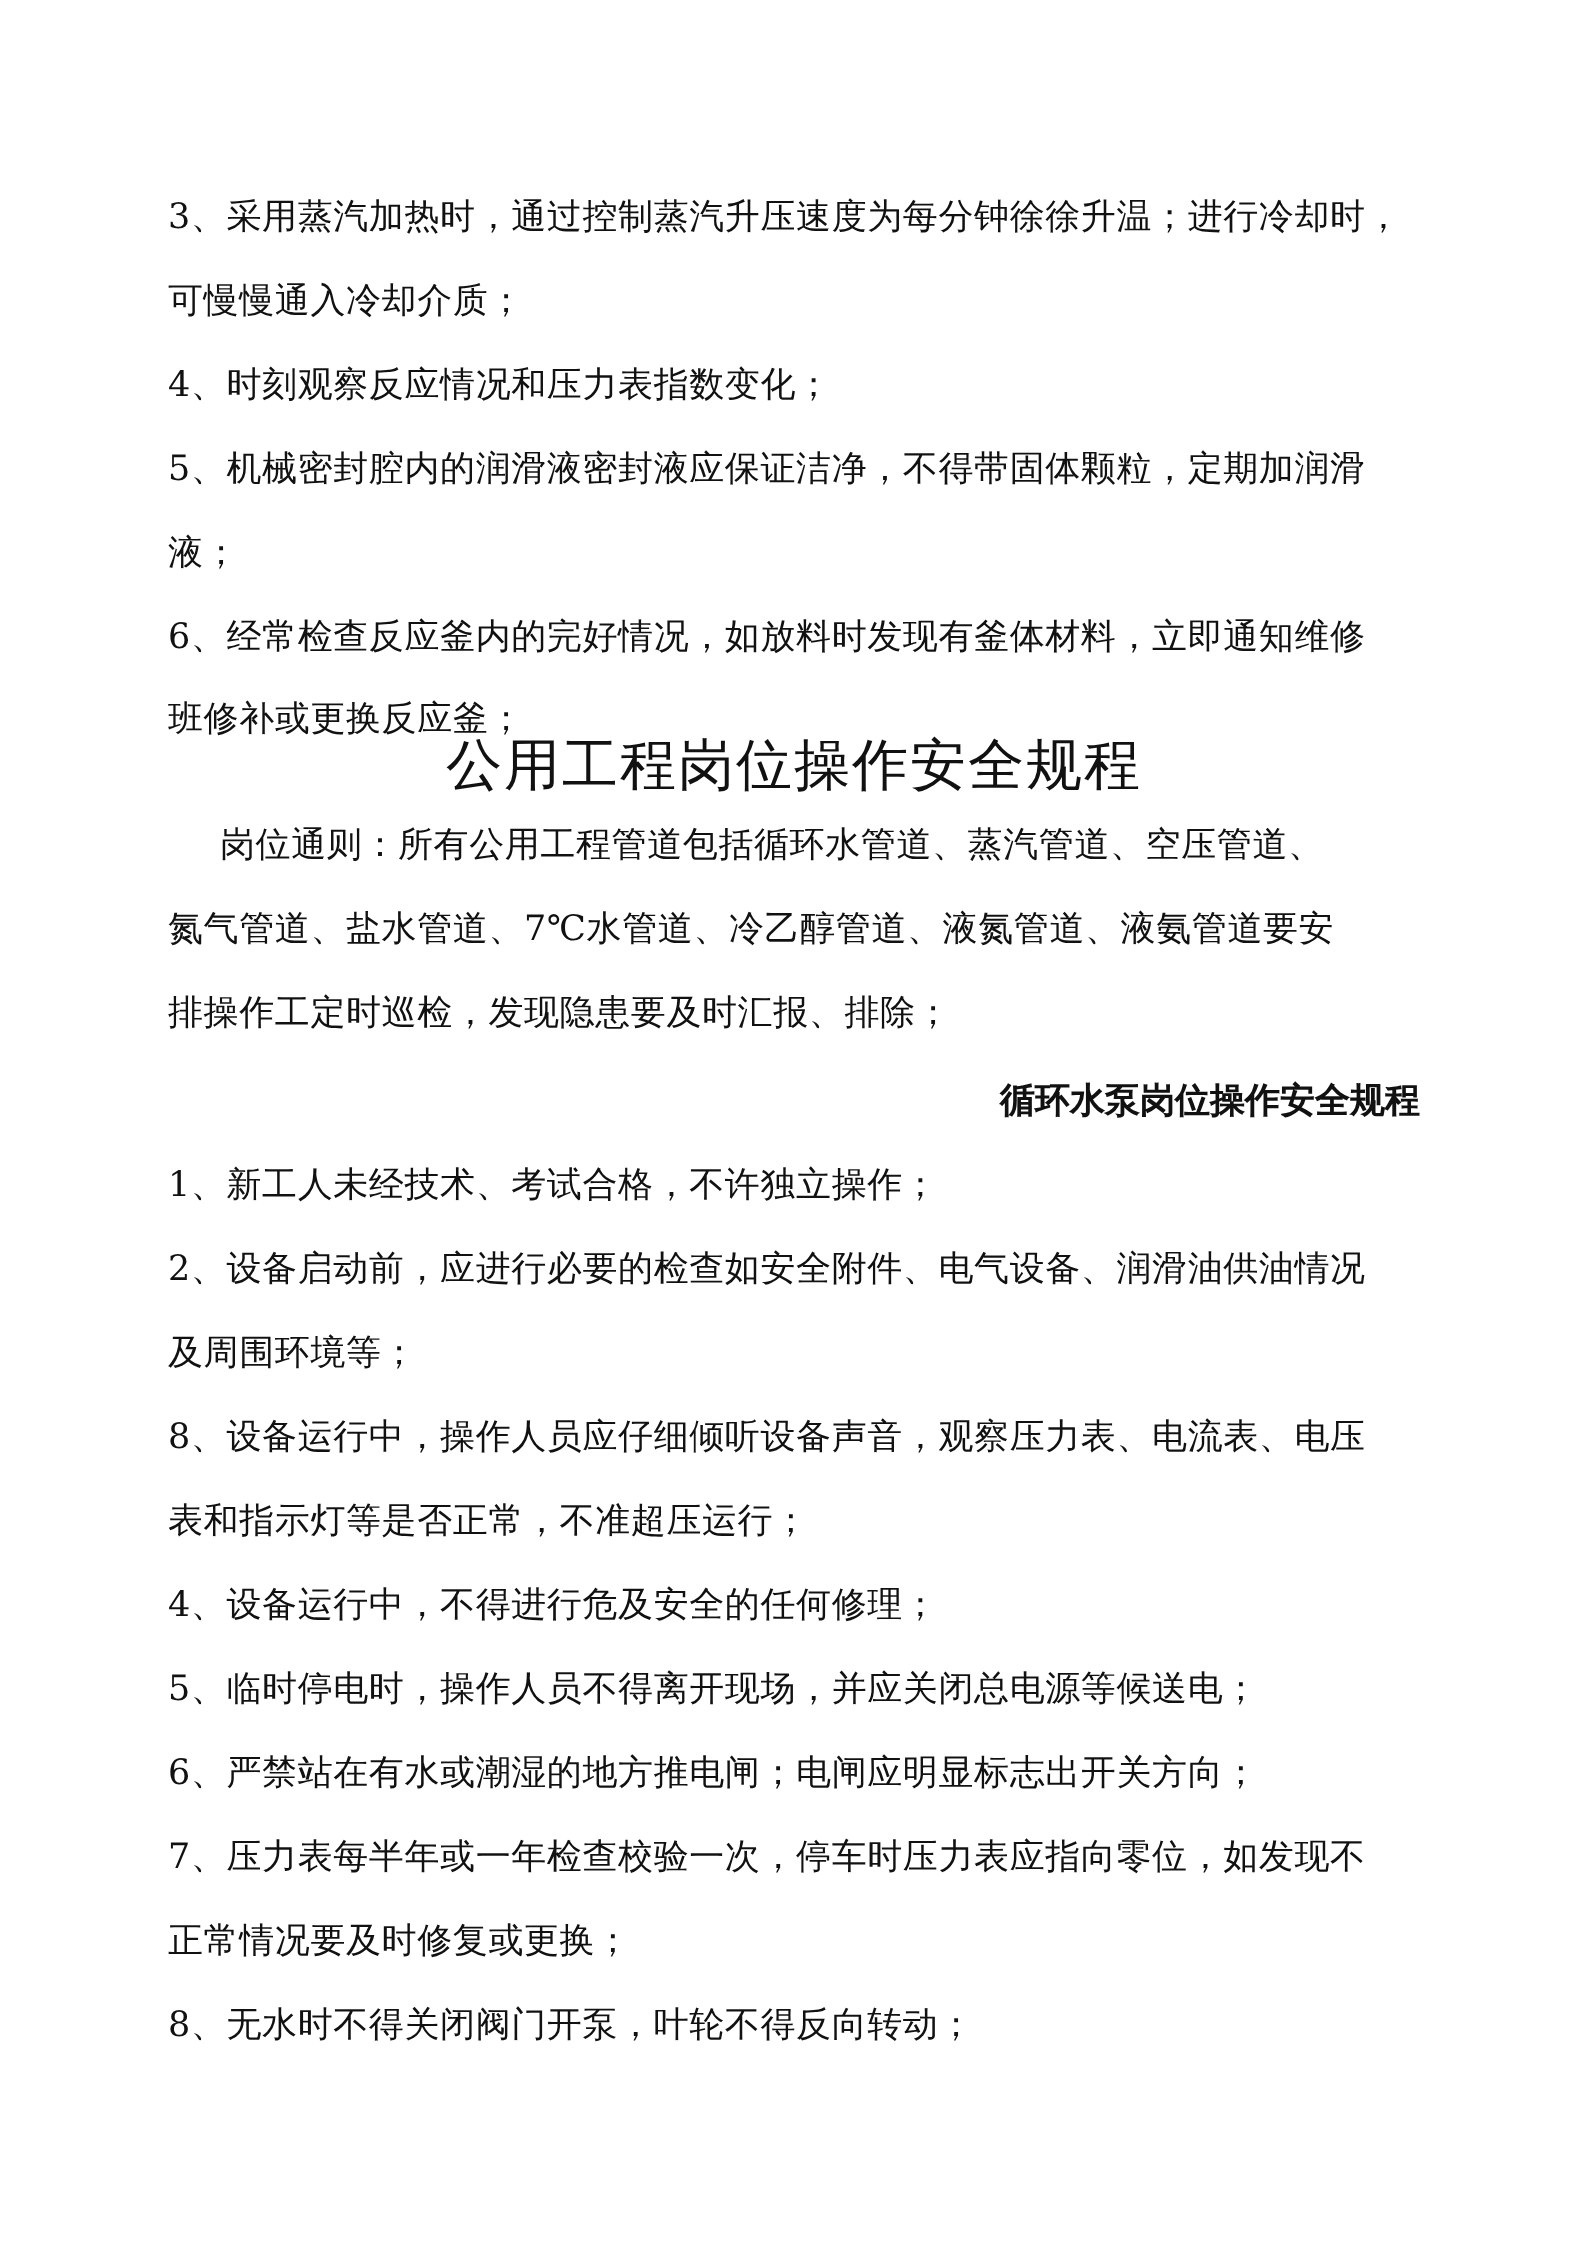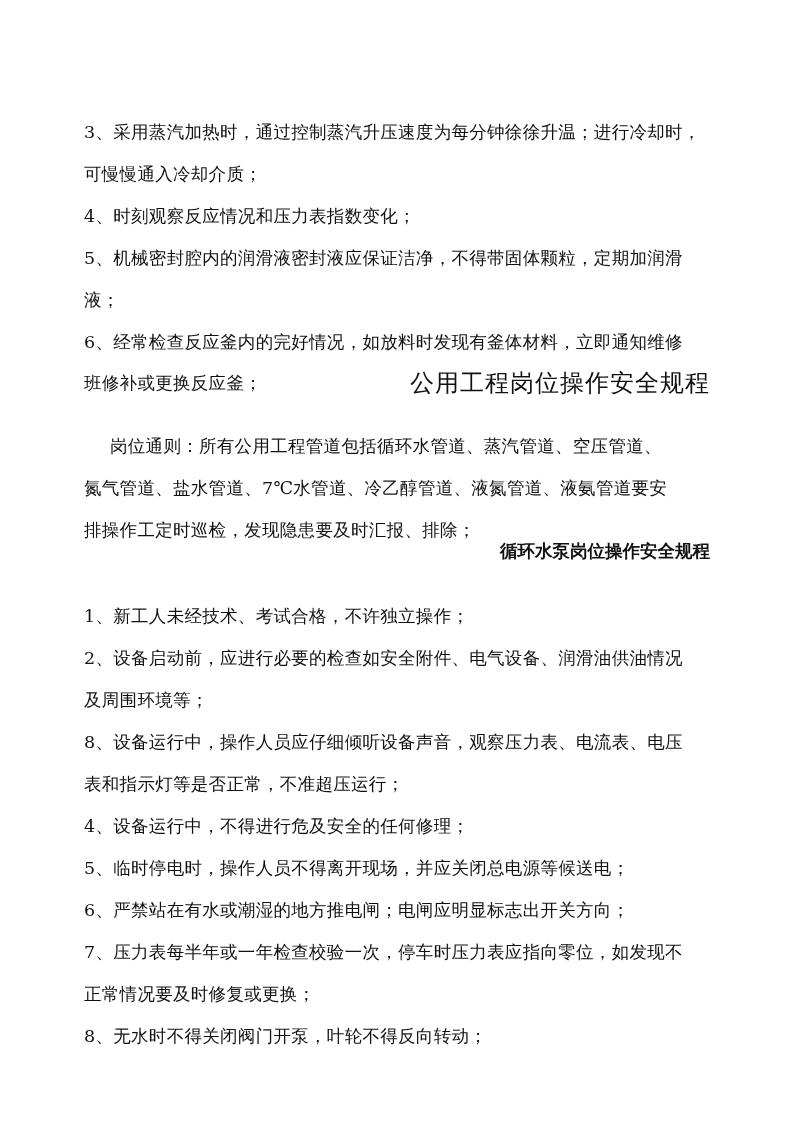--- a/index.html
+++ b/index.html
@@ -1,20 +1,20 @@
 <!DOCTYPE html>
 <html><head>
 <meta charset="utf-8">
 <style>
   html, body { margin: 0; padding: 0; background: #ffffff; }
   body { width: 793px; height: 1122px; position: relative; overflow: hidden;
          font-family: "DejaVu Serif", "Liberation Serif", serif; color: #111; }
   .page { position: absolute; left: 84px; top: 0; width: 626px; }
-  .line { position: absolute; left: 0; white-space: nowrap; font-size: 17.5px; line-height: 22px; letter-spacing: 0.3px; margin-top: 23px; }
-  .title { position: absolute; left: 0; width: 626px; text-align: right; font-family: "DejaVu Sans", "Liberation Sans", sans-serif; font-size: 24px; line-height: 34px; letter-spacing: 1px; }
+  .line { position: absolute; left: 0; white-space: nowrap; font-size: 17.5px; line-height: 22px; letter-spacing: 0.3px; }
+  .title { position: absolute; left: 0; width: 626px; text-align: center; font-family: "DejaVu Sans", "Liberation Sans", sans-serif; font-size: 28px; line-height: 34px; letter-spacing: 1px; }
   .subtitle { position: absolute; left: 0; width: 626px; text-align: right; font-weight: bold; font-size: 17.5px; line-height: 22px; }
   .indent { padding-left: 26px; text-align: center; }
 </style>
 </head>
 <body>
 
 <div class="page">
 
   <div class="line" style="top:98px">3、采用蒸汽加热时，通过控制蒸汽升压速度为每分钟徐徐升温；进行冷却时，</div>
   <div class="line" style="top:140px">可慢慢通入冷却介质；</div>

